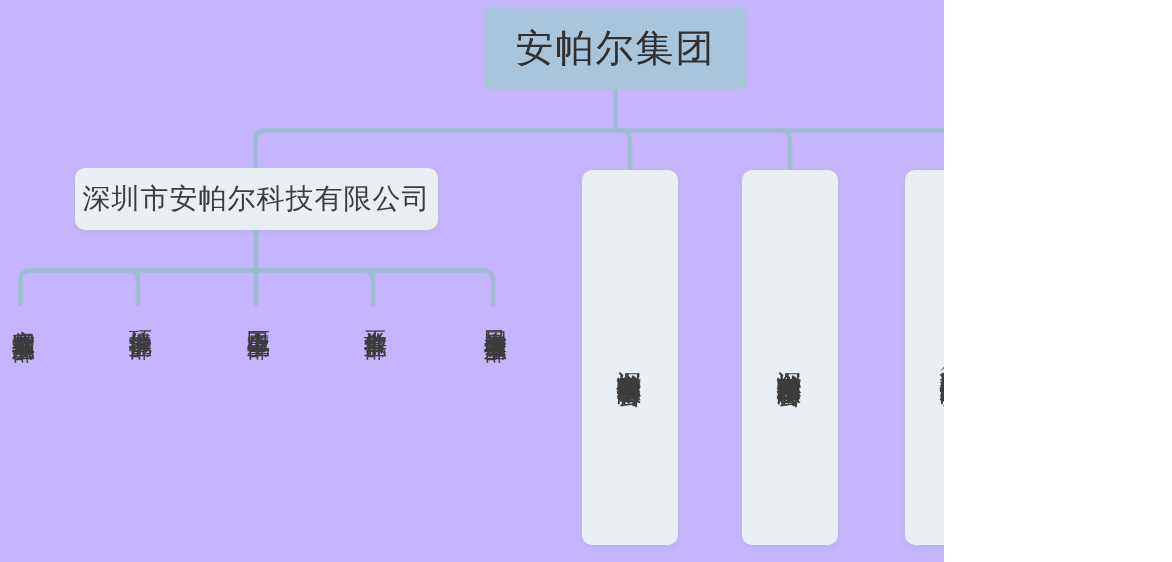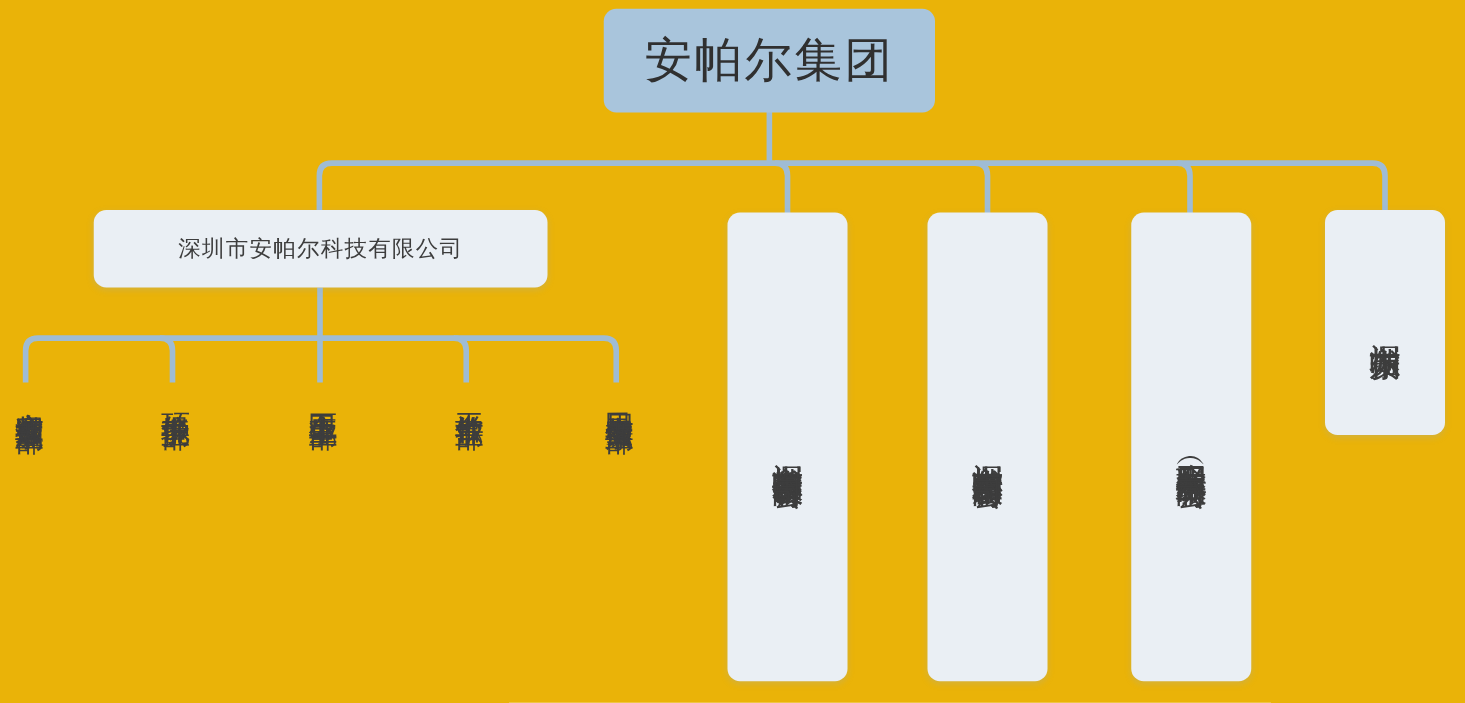--- a/index.html
+++ b/index.html
@@ -6,23 +6,23 @@
     --root-fill: #a9c5dc;
     --node-fill: #eaeff4;
     --line: #9fbcd4;
     --root-text: #303030;
     --node-text: #3d3d3d;
   }
   * { margin: 0; padding: 0; box-sizing: border-box; }
   body { background: #ffffff; font-family: "Liberation Sans", sans-serif; }
   .canvas {
     position: relative;
-    width: 1172px;
+    width: 944px;
     height: 562px;
-    background: #eab308;
+    background: #c4b5fd;
     overflow: hidden;
   }
   .connectors {
     position: absolute;
     left: 0; top: 0;
     width: 1172px; height: 562px;
     pointer-events: none;
   }
   .connectors path {
     fill: none;
@@ -48,21 +48,21 @@
   }
   .child-node {
     background: var(--node-fill);
     box-shadow: 0 2px 5px rgba(155, 172, 190, 0.28);
   }
   .hnode {
     left: 75px; top: 168px;
     width: 363px; height: 62px;
   }
   .hnode span {
-    font-size: 18px;
+    font-size: 28px;
     letter-spacing: 1px;
     color: var(--node-text);
   }
   .vnode span {
     writing-mode: vertical-rl;
     text-orientation: mixed;
     font-size: 25px;
     letter-spacing: 1px;
     color: var(--node-text);
   }

